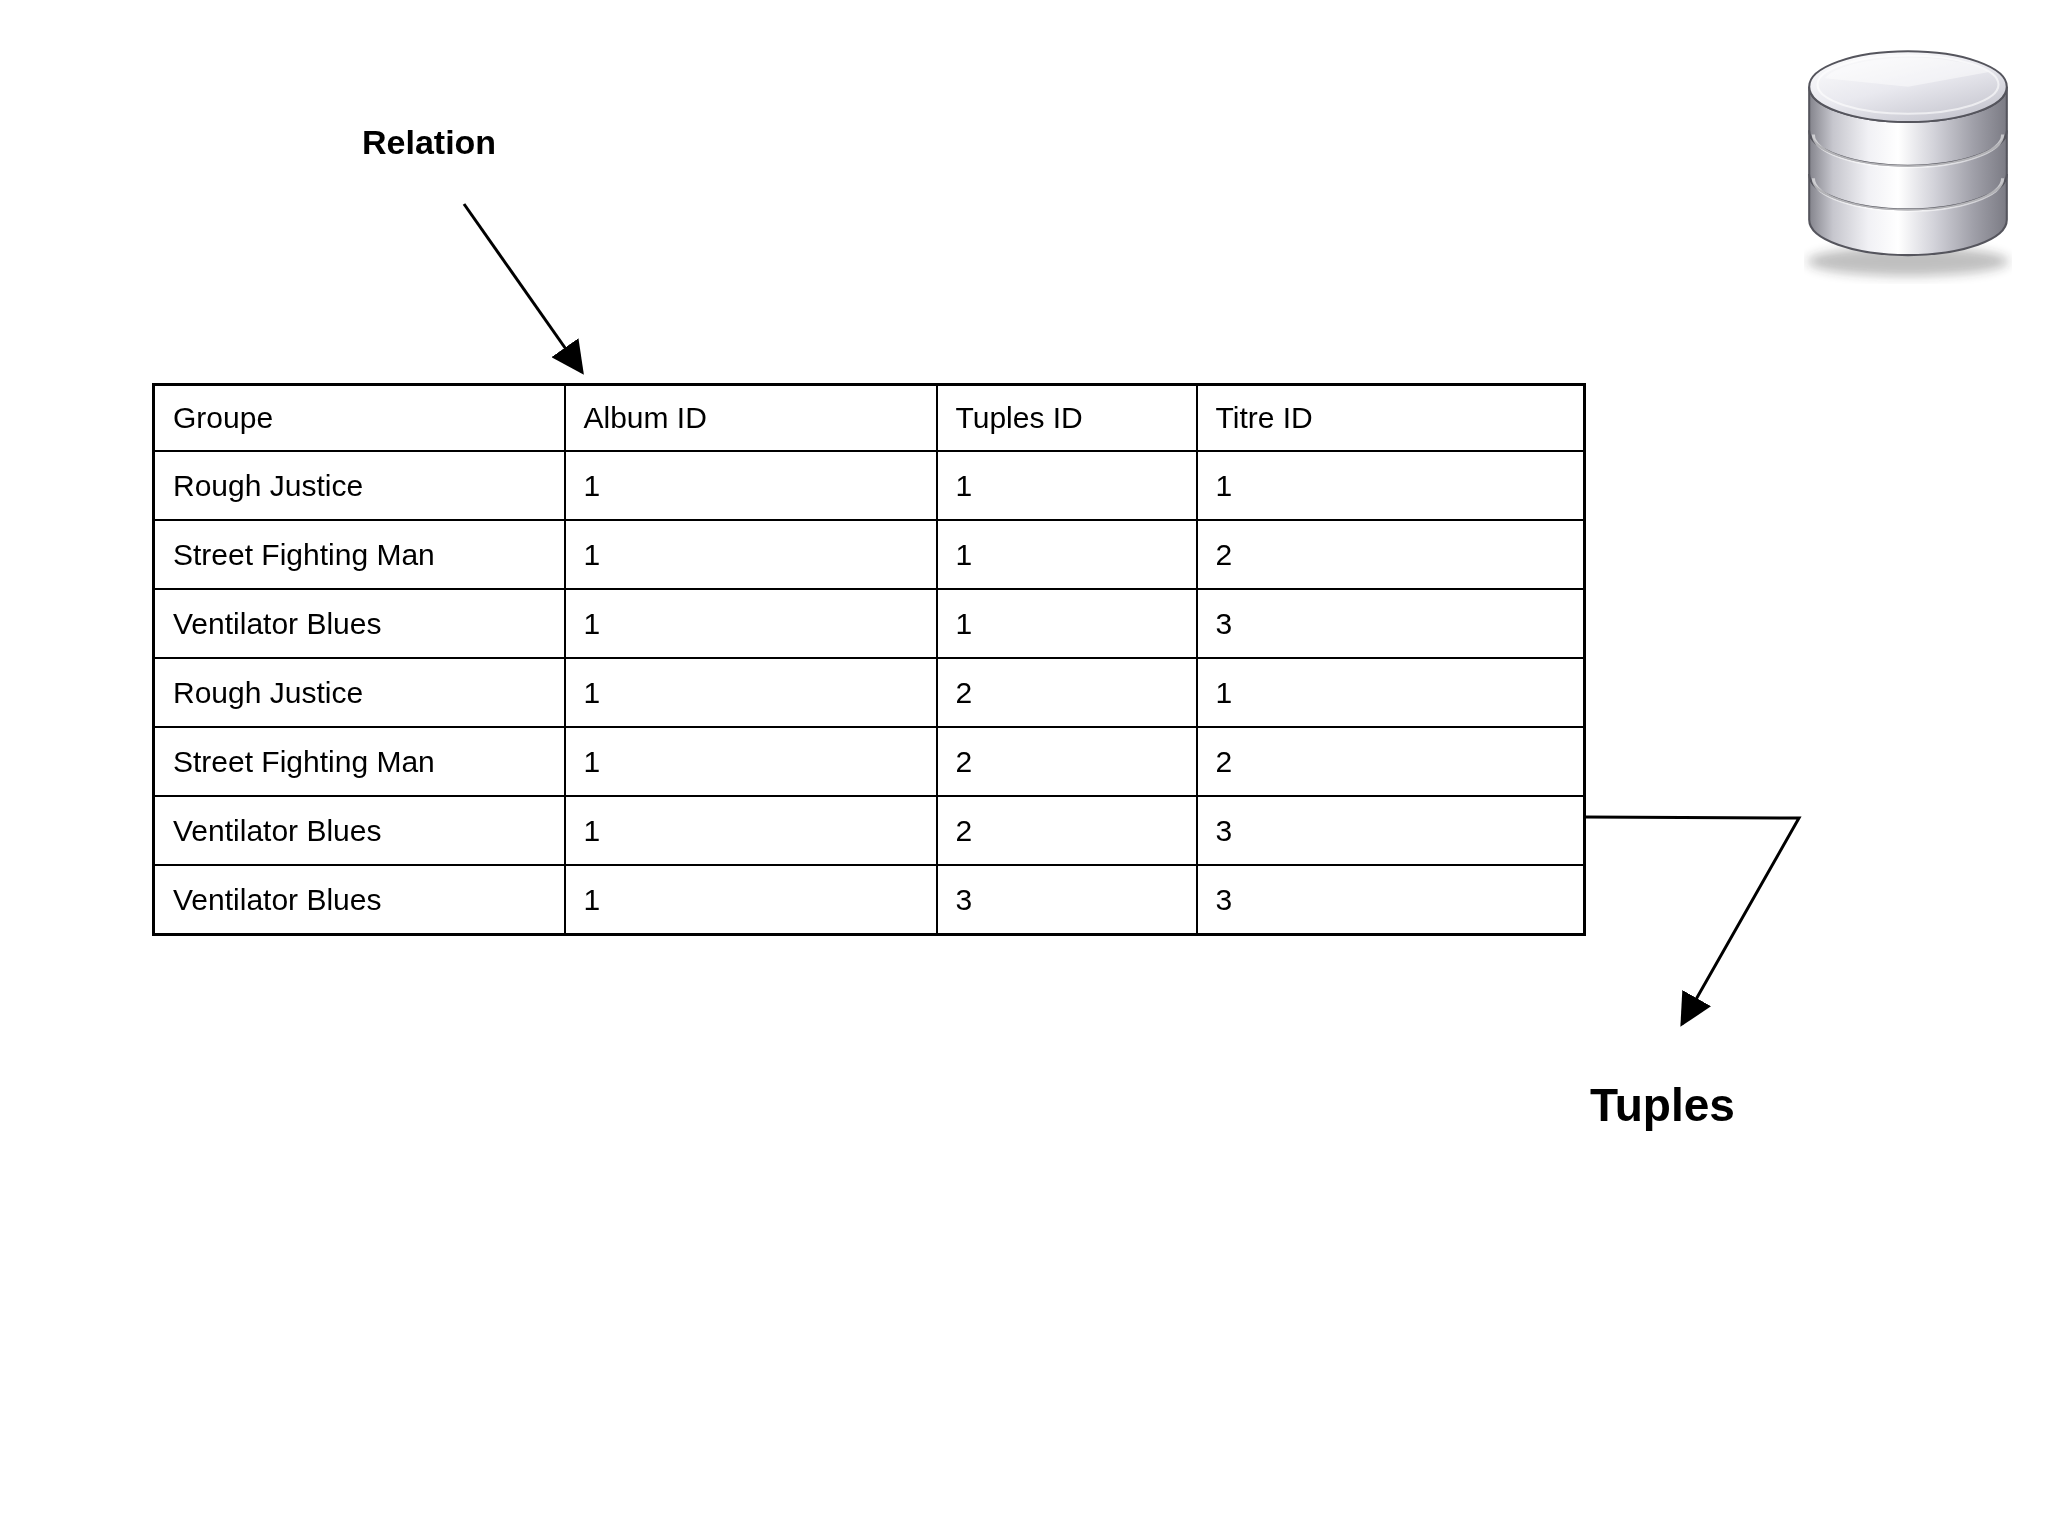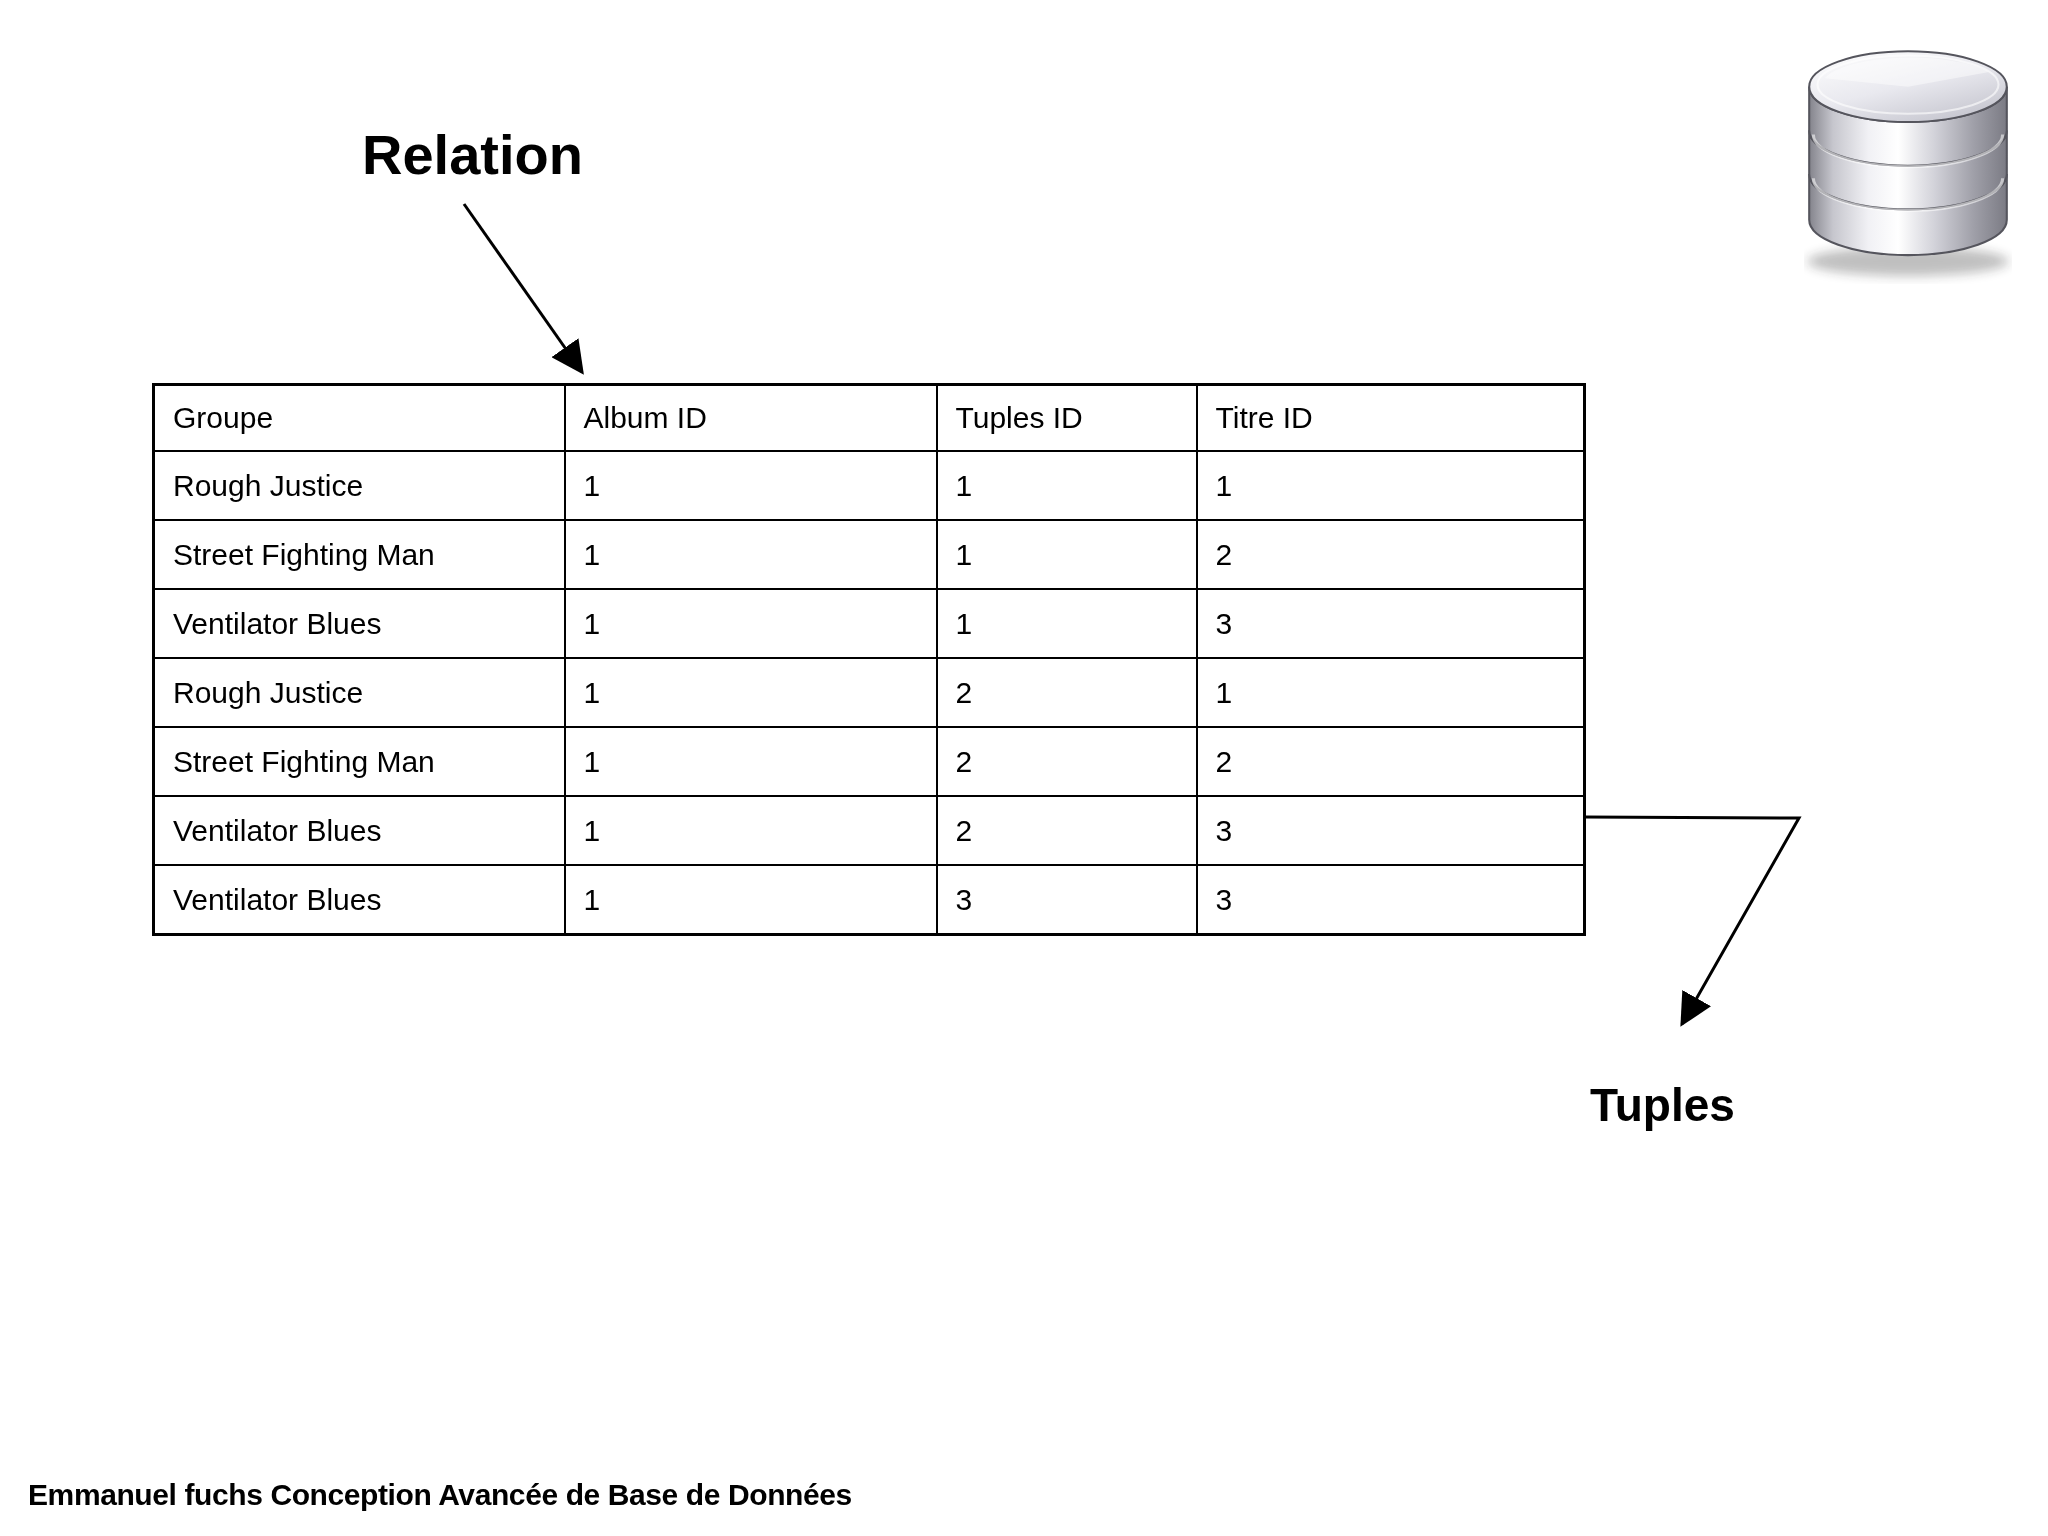--- a/index.html
+++ b/index.html
@@ -9,21 +9,21 @@
     font-family: "Liberation Sans", sans-serif;
     position: relative;
     overflow: hidden;
     color: #000;
   }
   .slide { position: absolute; inset: 0; }
 
   .relation-label {
     position: absolute;
     left: 362px; top: 124px;
-    font-size: 56px;
+    font-size: 34px;
     font-weight: bold;
     line-height: 1.1;
     letter-spacing: 0px;
     white-space: nowrap;
   }
 
   .tuples-label {
     position: absolute;
     left: 1590px; top: 1080px;
     font-size: 46px;
@@ -186,15 +186,14 @@
     <path d="M9,92 a91,31 0 0 0 182,0" fill="none" stroke="#ffffff" stroke-width="3" opacity="0.55"></path>
     <path d="M9,134 a91,31 0 0 0 182,0" fill="none" stroke="#ffffff" stroke-width="3" opacity="0.55"></path>
 
     <ellipse cx="100" cy="46" rx="95" ry="34" fill="url(#metalTop)" stroke="#55555d" stroke-width="2"></ellipse>
     <ellipse cx="100" cy="44" rx="87" ry="28" fill="none" stroke="#ffffff" stroke-width="2" opacity="0.6"></ellipse>
     <path d="M20,38 A85,26 0 0 1 178,32 L100,46 Z" fill="#ffffff" opacity="0.45"></path>
   </svg>
 
   <div class="tuples-label">Tuples</div>
 
-  <div class="footer-credit">Emmanuel fuchs Conception Avancée de Base de Données</div>
 
 </div>
 
 </body></html>

